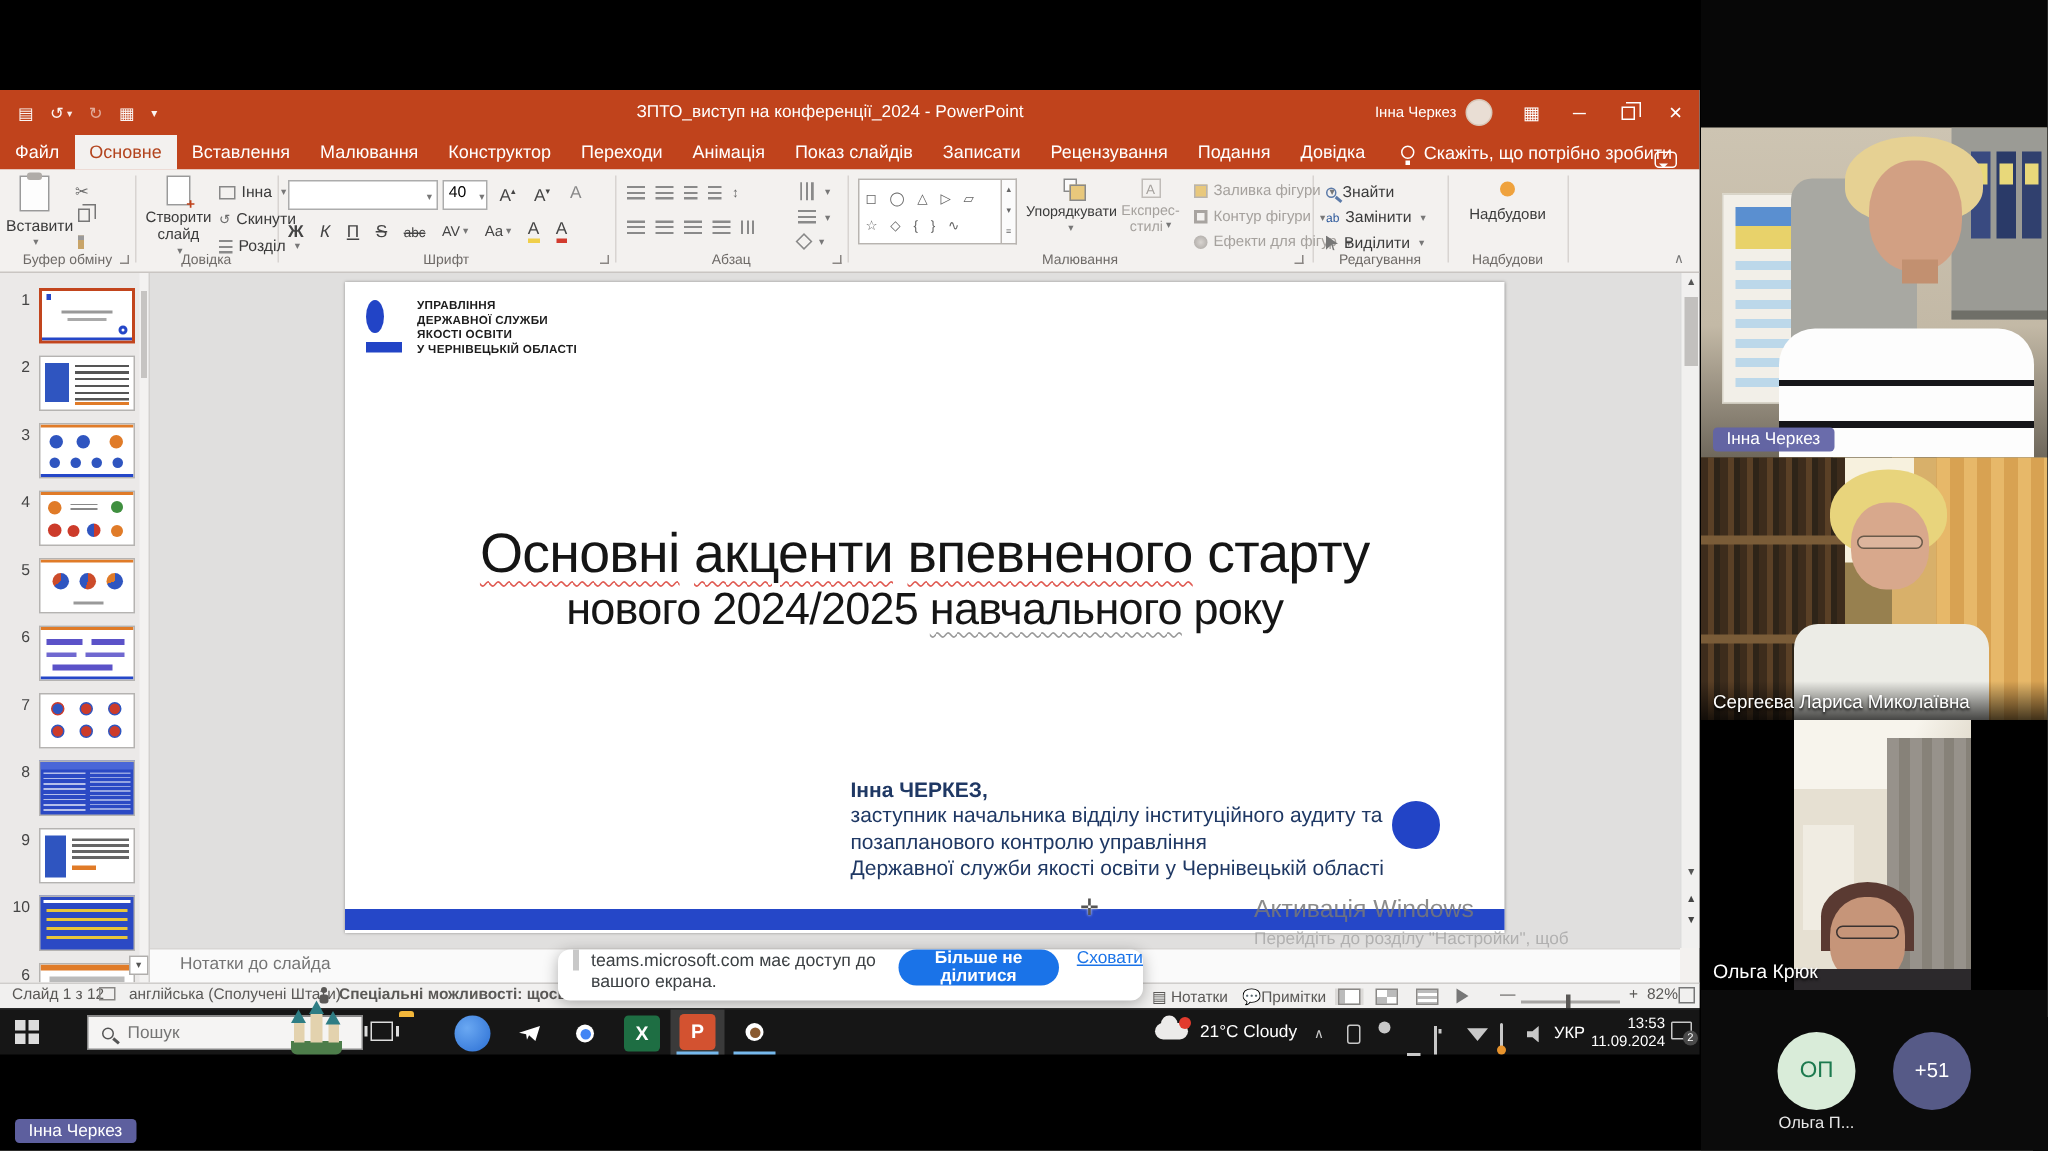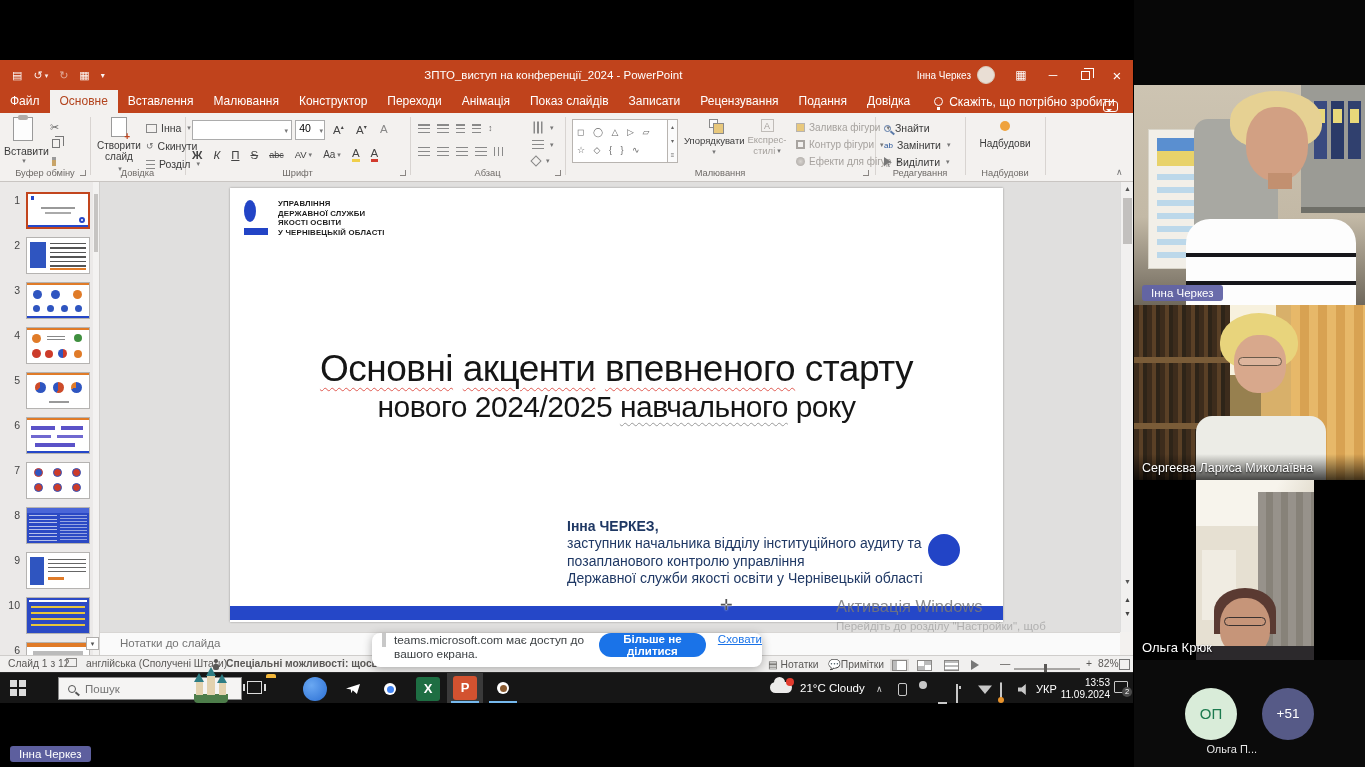--- a/index.html
+++ b/index.html
@@ -665,18 +665,18 @@
       <div class="ab" style="left:86px;top:8px;width:78px;height:58px;background:#e8d47c;border-radius:50% 50% 45% 45%"></div>
       <div class="ab" style="left:100px;top:30px;width:52px;height:58px;background:#d8a88c;border-radius:45%"></div>
       <div class="ab" style="left:104px;top:52px;width:44px;height:9px;border:1.5px solid #6a5a4a;border-radius:5px;background:rgba(255,255,255,.15)"></div>
       <div class="ab" style="left:62px;bottom:0;width:130px;height:64px;background:#ecece6;border-radius:16px 16px 0 0"></div>
       <div class="vname-dark"></div>
       <span class="vname">Сергеєва Лариса Миколаївна</span>
     </div>
 
     <div class="vtile" style="top:660px;height:107px;background:#0b0b0b">
       <span class="avcirc" style="left:51px;top:28px;background:#d9ecd9;color:#1d7a4f">ОП</span>
-      <span class="ab" style="left:31px;top:83px;width:92px;text-align:right;color:#e8e8e8;font-size:11px">Ольга П...</span>
+      <span class="ab" style="left:31px;top:83px;width:92px;text-align:center;color:#e8e8e8;font-size:11px">Ольга П...</span>
       <span class="avcirc" style="left:128px;top:28px;background:#565a87;color:#fff;font-size:13.5px">+51</span>
     </div>
   </div>
 
 </div>
 
 </body></html>

